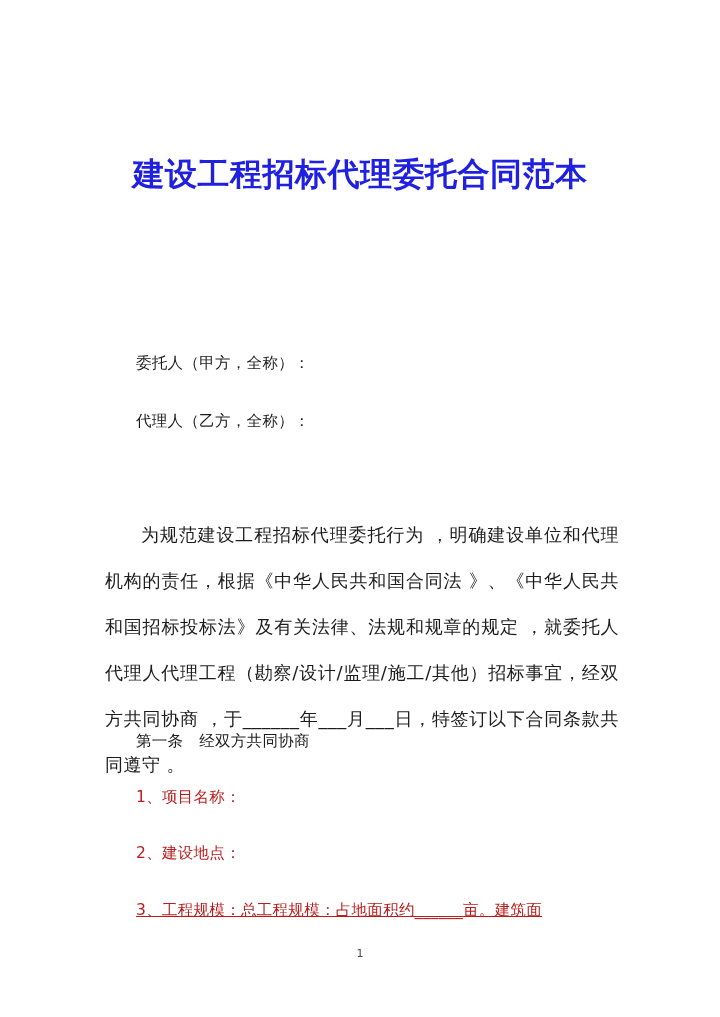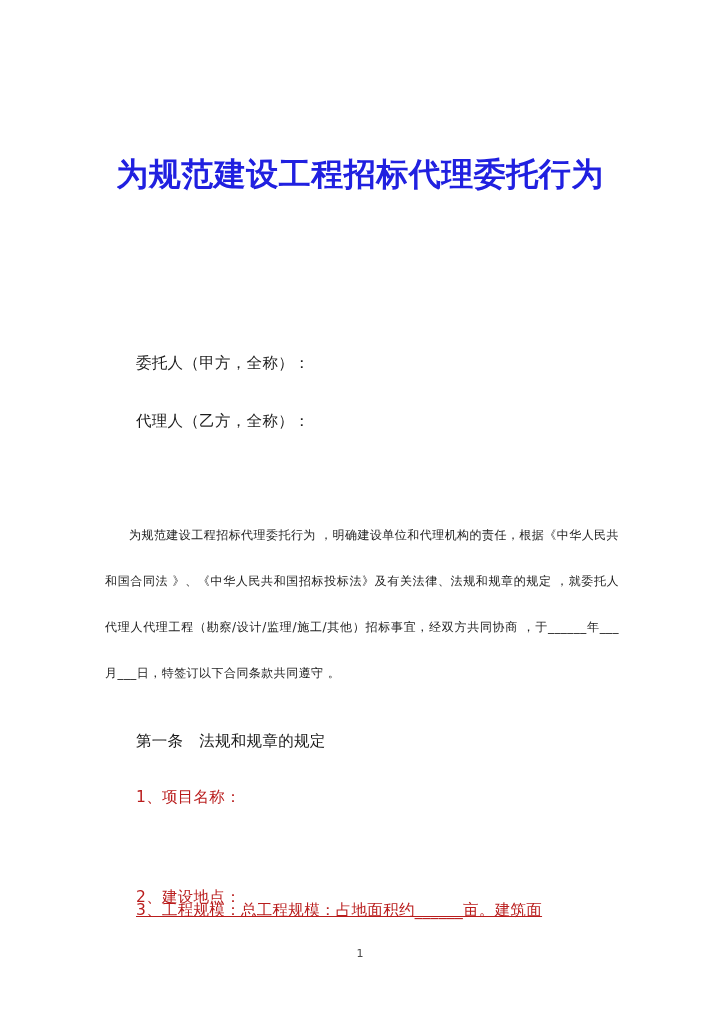--- a/index.html
+++ b/index.html
@@ -48,21 +48,21 @@
   .indent2 { text-indent: 2em; }
 
   .party-line  { font-size: 15.5px; }
 
   
   .para {
     position: absolute;
     left: 105px;
     top: 512px;
     width: 514px;
-    font-size: 12px;
+    font-size: 18px;
     line-height: 46px;
     letter-spacing: 0.45px;
     color: #1c1c1c;
   }
   .para p {
     margin: 0;
     text-indent: 2em;
     text-align: justify;
     text-justify: inter-ideograph;
     text-align-last: left;
@@ -87,51 +87,51 @@
     font-size: 15.5px;
     line-height: 22px;
     text-indent: 2em;
     letter-spacing: 0.3px;
     color: #b91c1c;
     text-align: justify;
     text-justify: inter-ideograph;
     text-align-last: left;
   }
   .item-1 { top: 786px; }
-  .item-2 { top: 842px; margin-top: 44px; }
+  .item-2 { top: 842px; }
   .item-3 { top: 899px; white-space: nowrap; text-decoration: underline; }
 
   
   .page-number {
     position: absolute;
     left: 0;
     top: 946px;
     width: 720px;
     text-align: center;
     font-size: 11px;
     line-height: 16px;
     color: #4a4a4a;
   }
 </style>
 </head>
 <body>
 
 <div class="page">
 
-  <div class="doc-title">为规范建设工程招标代理委托行为</div>
+  <div class="doc-title">建设工程招标代理委托合同范本</div>
 
   <div class="body-line party-line indent2" style="top:410px;">代理人（乙方，全称）：</div>
 
   <div class="body-line party-line indent2" style="top:352px;">委托人（甲方，全称）：</div>
 
   <div class="para">
     <p>为规范建设工程招标代理委托行为 ，明确建设单位和代理机构的责任，根据《中华人民共和国合同法 》、《中华人民共和国招标投标法》及有关法律、法规和规章的规定 ，就委托人代理人代理工程（勘察/设计/监理/施工/其他）招标事宜，经双方共同协商 ，于______年___月___日，特签订以下合同条款共同遵守 。</p>
   </div>
 
-  <div class="clause-heading"><span>第一条</span>　<span>法规和规章的规定</span></div>
+  <div class="clause-heading"><span>第一条</span>　<span>经双方共同协商</span></div>
 
   <div class="item item-1">1、项目名称：</div>
 
   <div class="item item-2">2、建设地点：</div>
 
   <div class="item item-3">3、工程规模：总工程规模：占地面积约______亩。建筑面</div>
 
   <div class="page-number">1</div>
 
 </div>

